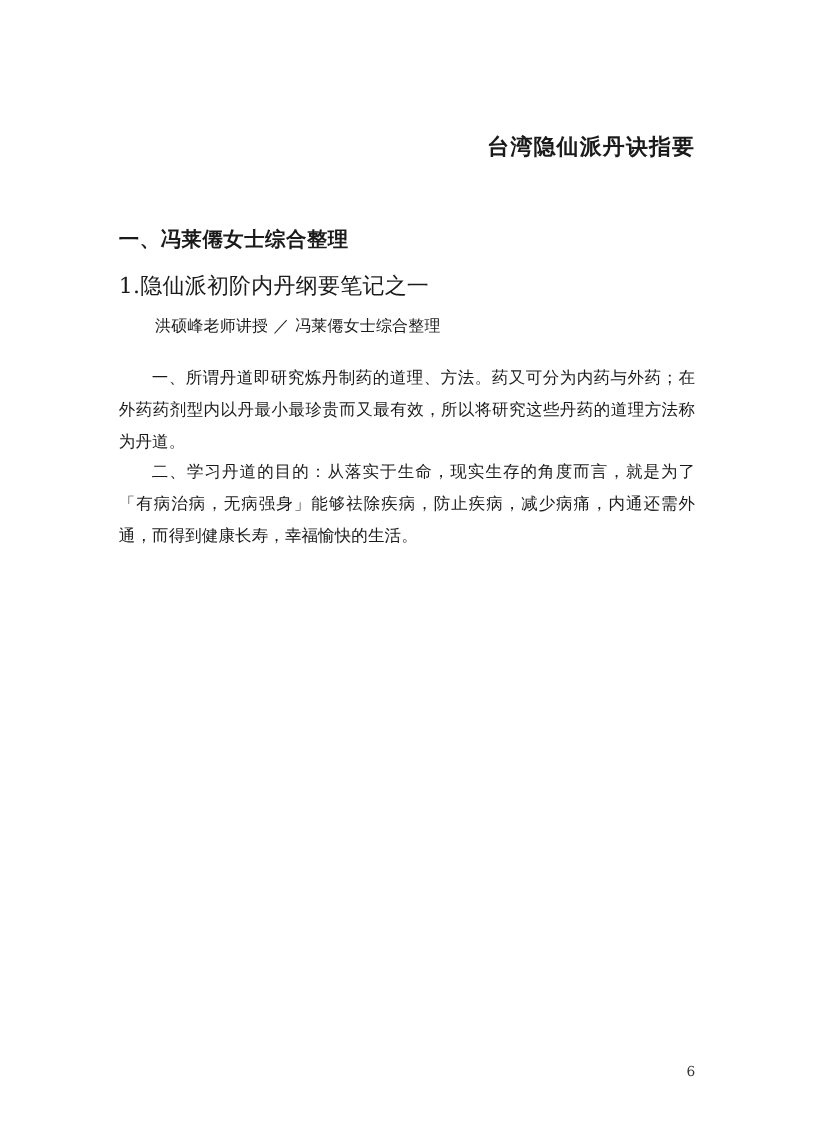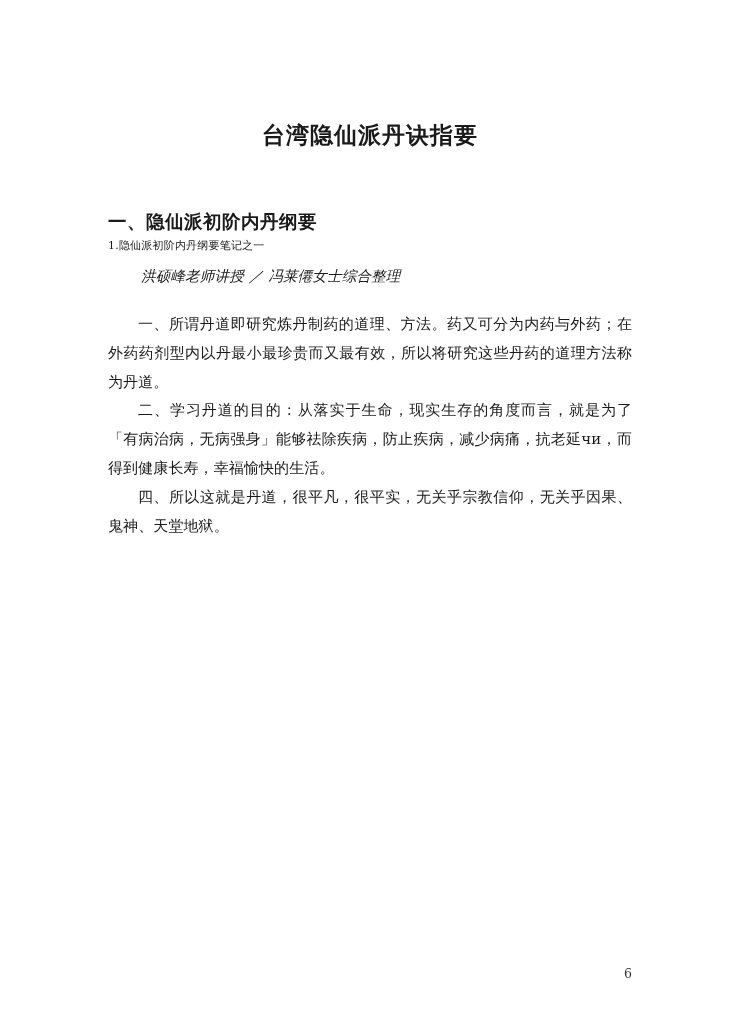--- a/index.html
+++ b/index.html
@@ -19,58 +19,58 @@
     font-family: "DejaVu Serif", "Liberation Serif", serif;
     color: #1a1a1a;
   }
   .content {
     position: absolute;
     left: 108px;
     right: 108px;
     top: 0;
   }
   .doc-title {
-    text-align: center;
-    font-size: 23px;
+    text-align: right;
+    font-size: 20px;
     font-weight: bold;
     letter-spacing: 1px;
     margin-top: 120px;
     margin-bottom: 0;
     font-family: "DejaVu Sans", "Liberation Sans", sans-serif;
   }
   .section-heading {
     font-size: 18.5px;
     font-weight: bold;
     margin-top: 58px;
     margin-bottom: 0;
     letter-spacing: 0.5px;
     font-family: "DejaVu Sans", "Liberation Sans", sans-serif;
   }
   .subheading {
-    font-size: 11px;
-    margin-top: 4px;
+    font-size: 20px;
+    margin-top: 16px;
     margin-bottom: 0;
     letter-spacing: 0.2px;
   }
   .byline {
     font-size: 14.5px;
     margin-top: 14px;
     margin-bottom: 0;
     padding-left: 33px;
     letter-spacing: 0.2px;
-    font-style: italic;
   }
   .para {
     font-size: 15px;
     line-height: 1.92;
     margin: 0;
     text-indent: 2em;
     text-align: justify;
     text-justify: inter-ideograph;
     letter-spacing: 0.1px;
+    font-family: Liberation Serif, serif;
   }
   .para.first-para {
     margin-top: 24px;
   }
   .page-number {
     position: absolute;
     right: 108px;
     bottom: 43px;
     font-size: 12.5px;
     color: #333;
@@ -78,26 +78,25 @@
   }
 </style>
 </head>
 <body>
 
 <div class="page">
   <div class="content">
 
     <h1 class="doc-title">台湾隐仙派丹诀指要</h1>
 
-    <h2 class="section-heading">一、隐仙派初阶内丹纲要</h2>
+    <h2 class="section-heading">一、冯莱僊女士综合整理</h2>
 
     <p class="subheading">1.隐仙派初阶内丹纲要笔记之一</p>
 
     <p class="byline">洪硕峰老师讲授 ／ 冯莱僊女士综合整理</p>
 
     <p class="para first-para">一、所谓丹道即研究炼丹制药的道理、方法。药又可分为内药与外药；在外药药剂型内以丹最小最珍贵而又最有效，所以将研究这些丹药的道理方法称为丹道。</p>
-    <p class="para">二、学习丹道的目的：从落实于生命，现实生存的角度而言，就是为了「有病治病，无病强身」能够祛除疾病，防止疾病，减少病痛，抗老延чи，而得到健康长寿，幸福愉快的生活。</p>
-    <p class="para">四、所以这就是丹道，很平凡，很平实，无关乎宗教信仰，无关乎因果、鬼神、天堂地狱。</p>
+    <p class="para">二、学习丹道的目的：从落实于生命，现实生存的角度而言，就是为了「有病治病，无病强身」能够祛除疾病，防止疾病，减少病痛，内通还需外通，而得到健康长寿，幸福愉快的生活。</p>
 
   </div>
 
   <div class="page-number">6</div>
 </div>
 
 </body></html>

